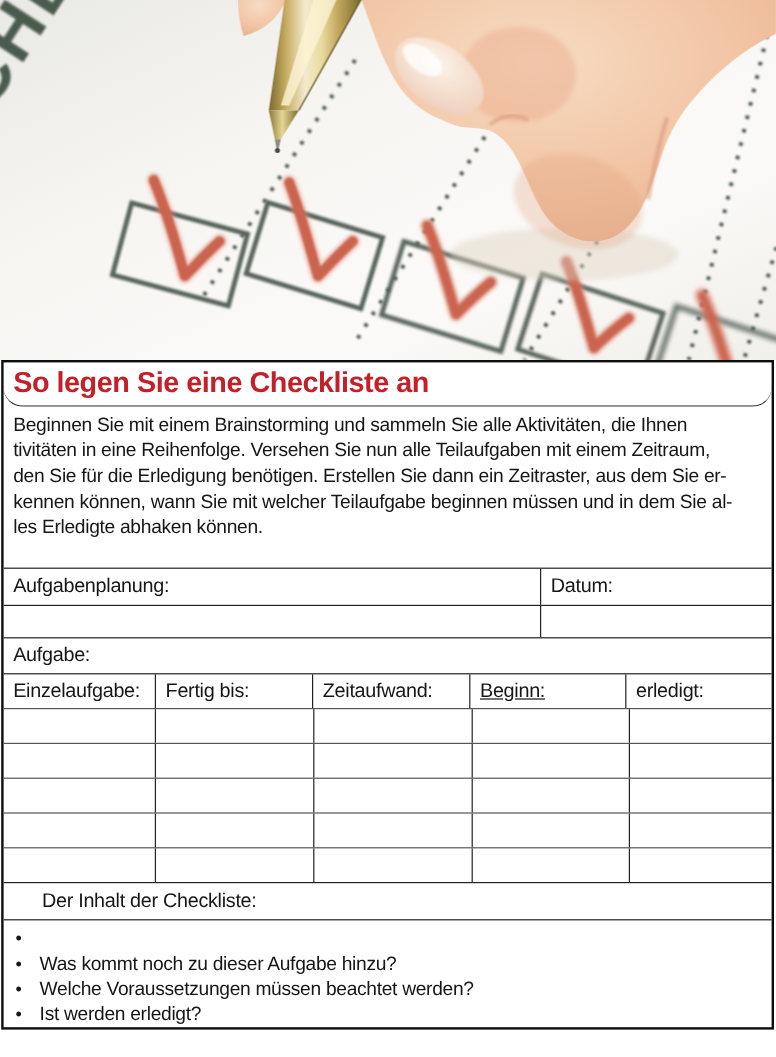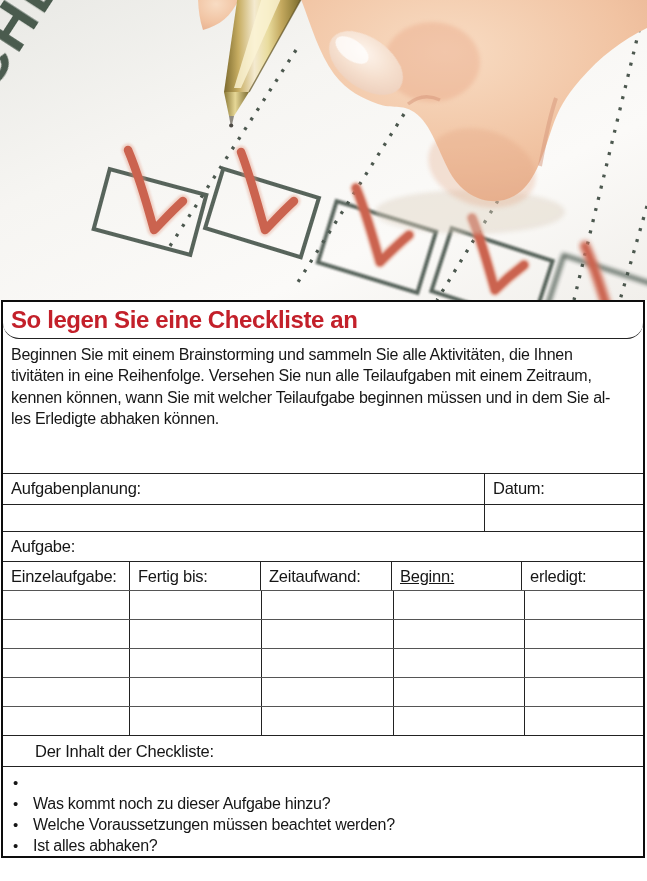--- a/index.html
+++ b/index.html
@@ -14,21 +14,21 @@
   .title-row{height:37px;box-sizing:border-box;display:flex;align-items:center;padding:0 8px;
              border-bottom:1.5px solid #222;border-radius:16px;}
   .title-row h1{margin:0;font-size:24px;font-weight:700;letter-spacing:-0.4px;color:#c3202a;}
   .para{height:135px;box-sizing:border-box;padding:5px 8px 0 8px;}
   .para div{font-size:16px;line-height:21.4px;letter-spacing:-0.25px;font-weight:500;white-space:nowrap;}
   .frow{box-sizing:border-box;display:flex;border-top:1.5px solid #222;}
   .frow .cell{box-sizing:border-box;display:flex;align-items:center;padding:0 0 0 8px;
               font-size:16.5px;letter-spacing:-0.25px;font-weight:500;}
   .row-a{height:31px;}.row-b{height:27px;}.row-c{height:31px;text-align:center;}.row-d{height:29px;}.row-e{height:31px;padding-left:24px;}
   .wide{flex:1;}
-  .right-col{width:159px;border-left:1.5px solid #222;}
+  .right-col{width:193px;border-left:1.5px solid #222;}
   .c1{width:126px;}.c2{width:131px;}.c3{width:131px;}.c4{width:130px;text-decoration:underline;}.c5{flex:1;}
   .bl{border-left:1.5px solid #222;}
   .data-row{height:29px;box-sizing:border-box;display:flex;border-top:1.2px solid #555;}
   .data-row .cell{padding:0;}
   .bullets{flex:1;box-sizing:border-box;border-top:1.5px solid #222;padding:5px 8px 0 10px;}
   .bullet{display:flex;align-items:baseline;font-size:16px;line-height:21px;letter-spacing:-0.25px;font-weight:500;}
   .bullet .dot{width:20px;flex:0 0 20px;font-size:15px;}
 </style>
 </head>
 <body>
@@ -154,20 +154,21 @@
     <div class="ghostline" style="left:449px"></div>
     <div class="ghostline" style="left:517px"></div>
 
     <div class="title-row">
       <h1>So legen Sie eine Checkliste an</h1>
     </div>
 
     <div class="para">
       <div>Beginnen Sie mit einem Brainstorming und sammeln Sie alle Aktivitäten, die Ihnen</div>
       <div>tivitäten in eine Reihenfolge. Versehen Sie nun alle Teilaufgaben mit einem Zeitraum,</div>
+      <div>den Sie für die Erledigung benötigen. Erstellen Sie dann ein Zeitraster, aus dem Sie er-</div>
       <div>kennen können, wann Sie mit welcher Teilaufgabe beginnen müssen und in dem Sie al-</div>
       <div>les Erledigte abhaken können.</div>
     </div>
 
     <div class="frow row-a">
       <div class="cell wide">Aufgabenplanung:</div>
       <div class="cell right-col">Datum:</div>
     </div>
 
     <div class="frow row-b">
@@ -236,17 +237,17 @@
       <div class="bullet">
         <span class="dot">•</span>
         <span>Was kommt noch zu dieser Aufgabe hinzu?</span>
       </div>
       <div class="bullet">
         <span class="dot">•</span>
         <span>Welche Voraussetzungen müssen beachtet werden?</span>
       </div>
       <div class="bullet">
         <span class="dot">•</span>
-        <span>Ist alles abhaken?</span>
+        <span>Ist werden erledigt?</span>
       </div>
     </div>
   </div>
 </div>
 
 </body></html>

